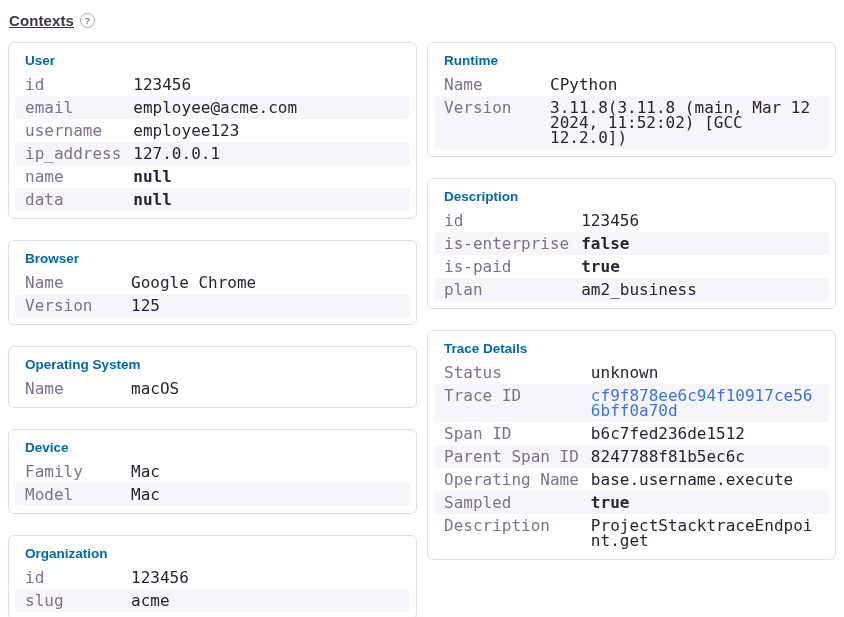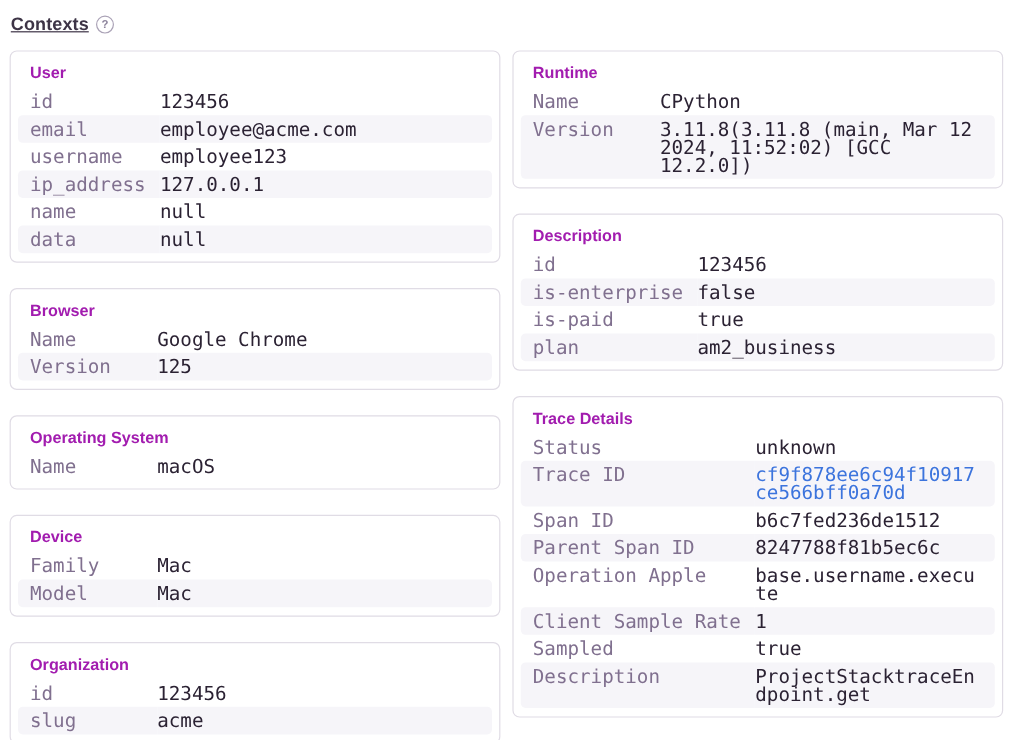--- a/index.html
+++ b/index.html
@@ -33,21 +33,21 @@
     flex: 1 1 0; display: flex; flex-direction: column; gap: 21px;
     min-width: 0;
   }
   .card {
     background: #ffffff;
     border: 1px solid #e0dce5;
     border-radius: 6px;
     padding: 8px 6px 7px 6px;
   }
   .card-title {
-    font-size: 13.5px; font-weight: 700; color: #a21caf;
+    font-size: 13.5px; font-weight: 700; color: #0369a1;
     padding: 2px 10px 5px 10px;
   }
   table.kv {
     width: 100%; border-collapse: separate; border-spacing: 0;
     font-family: "DejaVu Sans Mono", monospace;
     font-size: 16px; line-height: 15px;
   }
   table.kv td { vertical-align: top; }
   td.kv-key {
     color: #80708f;
@@ -58,21 +58,21 @@
   }
   td.kv-val {
     color: #2b2233;
     padding: 4px 10px 4px 0;
     border-radius: 0 4px 4px 0;
     word-break: break-word;
     margin-top: 30px;
   }
   tbody tr:nth-child(even) td { background: #f6f5f9; }
   .v-blue { color: #2c51c9; }
-  .v-bold { font-weight: 400; }
+  .v-bold { font-weight: 700; }
   a.v-link { color: #3c74dd; text-decoration: none; cursor: pointer; }
 </style>
 </head>
 <body>
 
 <div class="page-header">
   <span class="page-title">Contexts</span>
   <span class="help-icon">?</span>
 </div>
 
@@ -226,26 +226,22 @@
             </tr>
             <tr>
               <td class="kv-key">Span ID</td>
               <td class="kv-val">b6c7fed236de1512</td>
             </tr>
             <tr>
               <td class="kv-key">Parent Span ID</td>
               <td class="kv-val">8247788f81b5ec6c</td>
             </tr>
             <tr>
-              <td class="kv-key">Operation Apple</td>
+              <td class="kv-key">Operating Name</td>
               <td class="kv-val">base.username.execute</td>
-            </tr>
-            <tr>
-              <td class="kv-key">Client Sample Rate</td>
-              <td class="kv-val v-blue">1</td>
             </tr>
             <tr>
               <td class="kv-key">Sampled</td>
               <td class="kv-val v-blue v-bold">true</td>
             </tr>
             <tr>
               <td class="kv-key">Description</td>
               <td class="kv-val">ProjectStacktraceEndpoint.get</td>
             </tr>
           </tbody>

